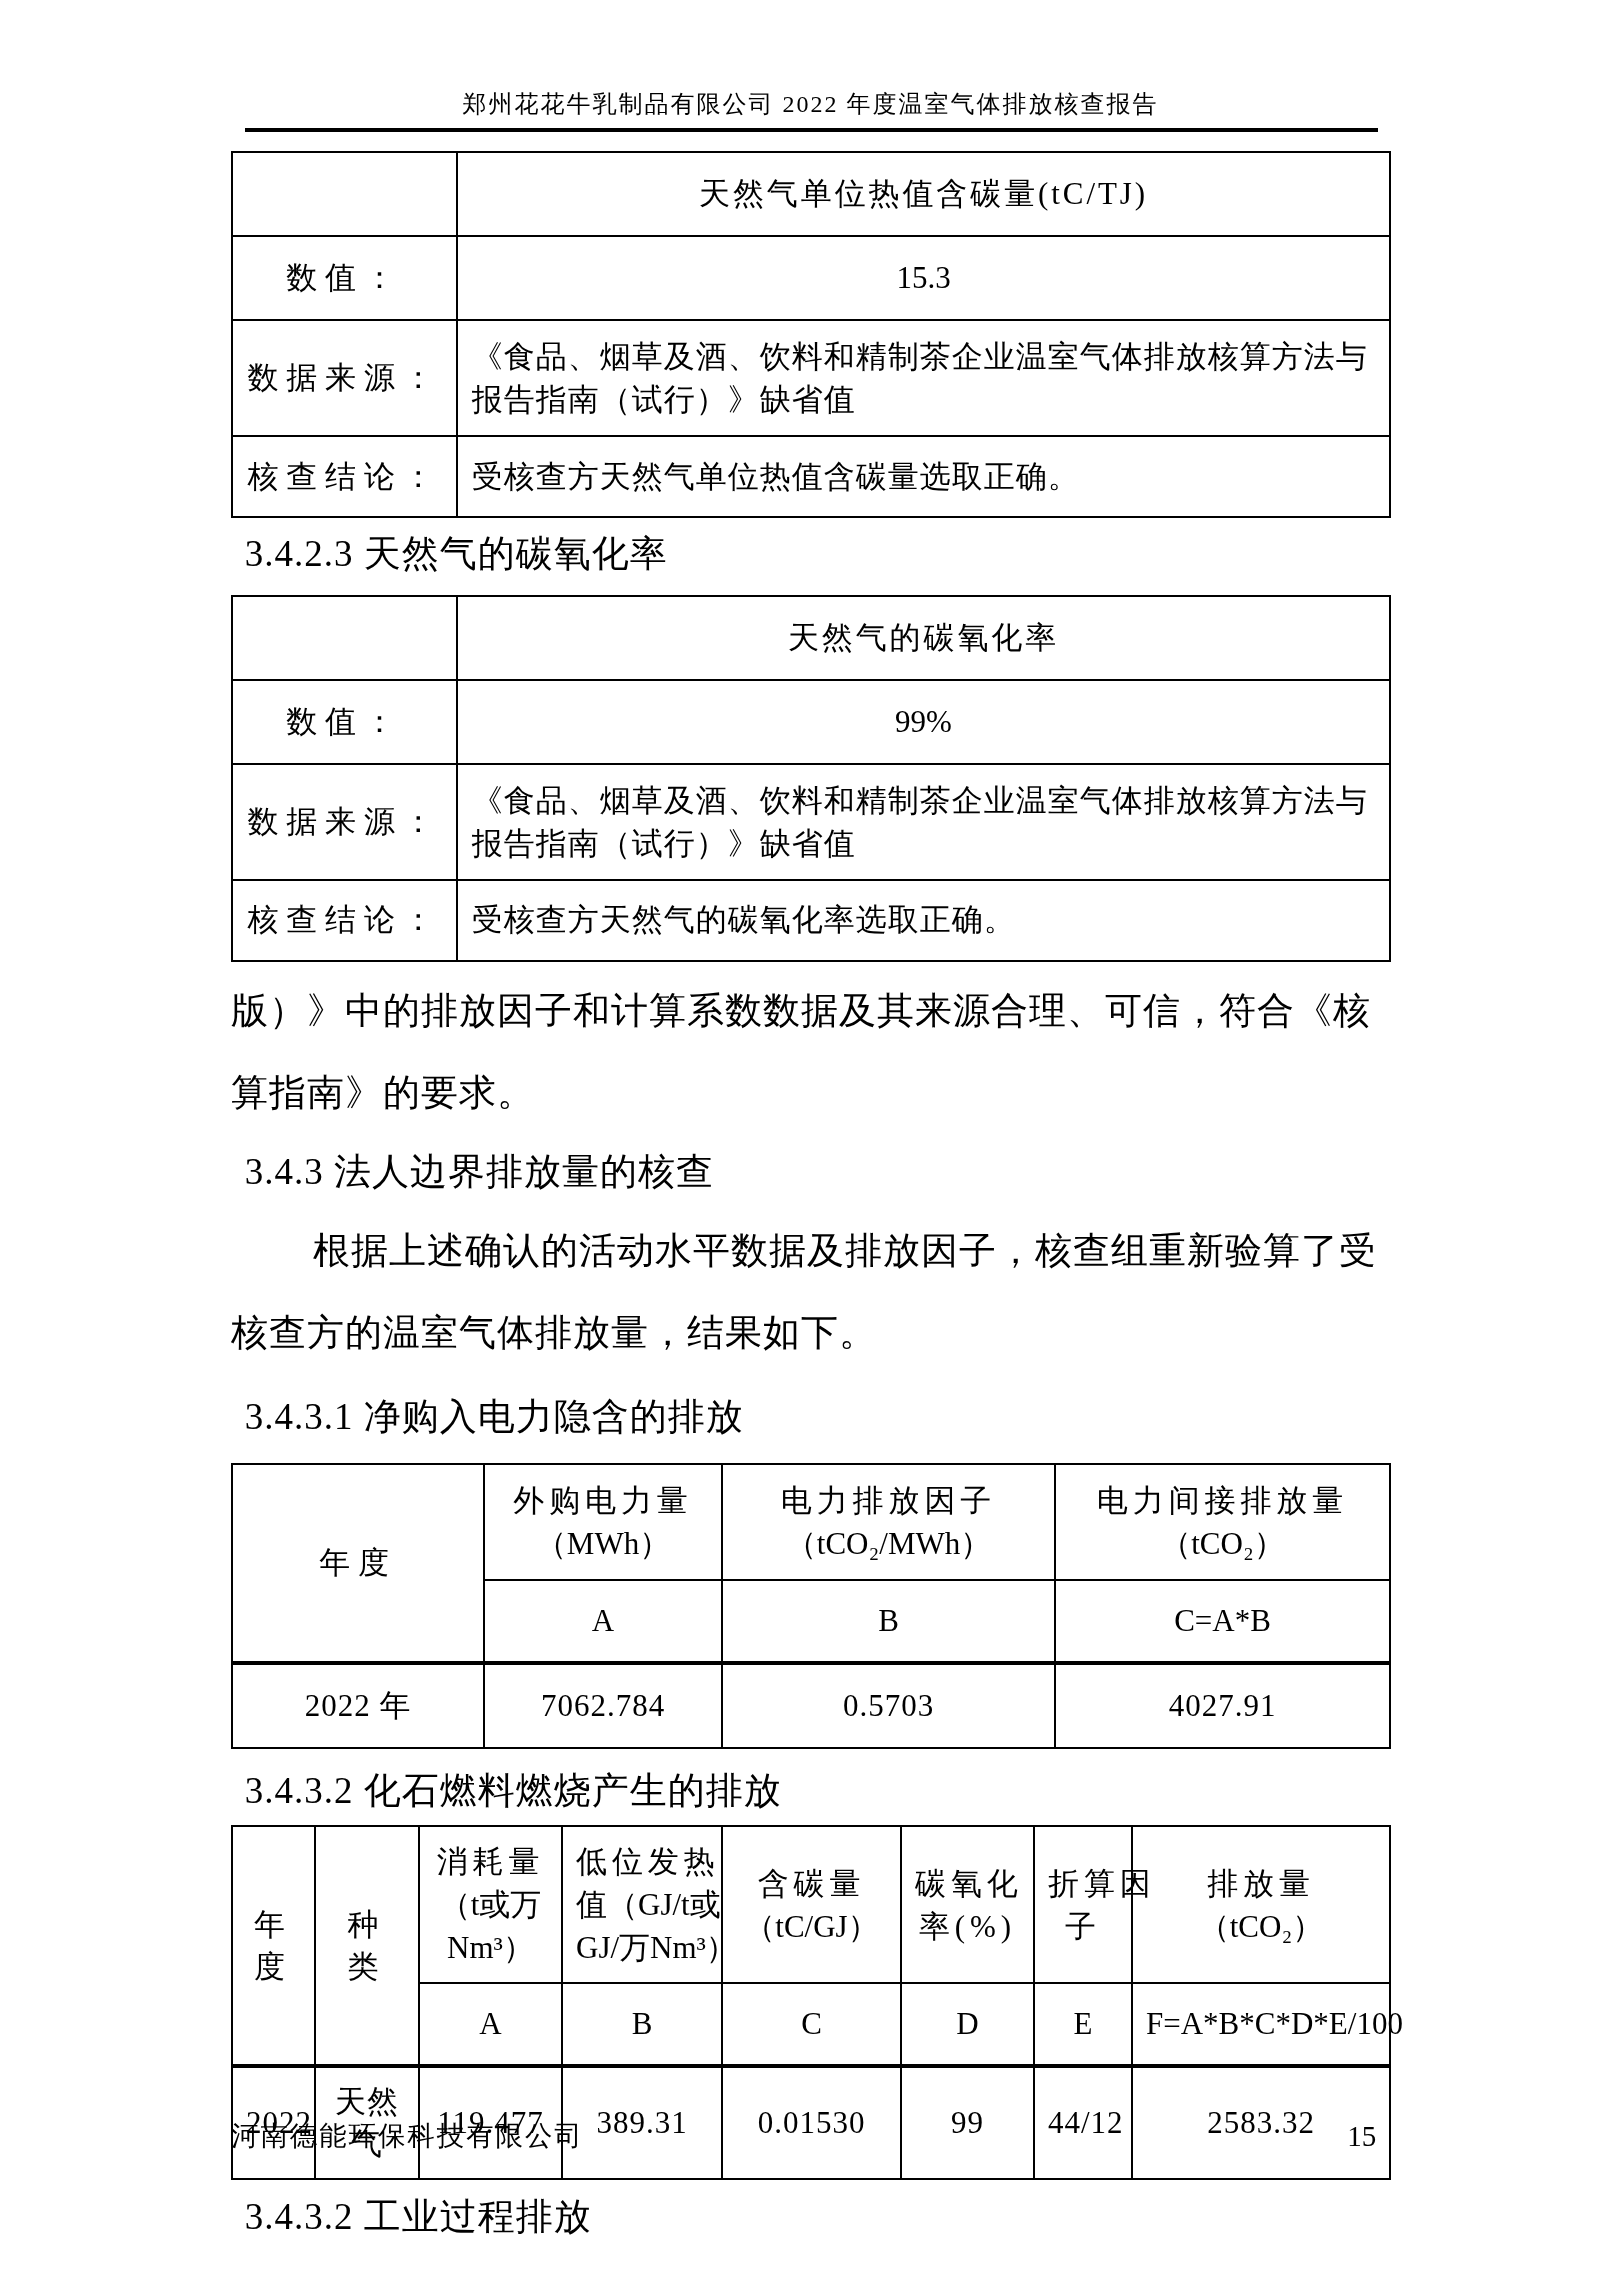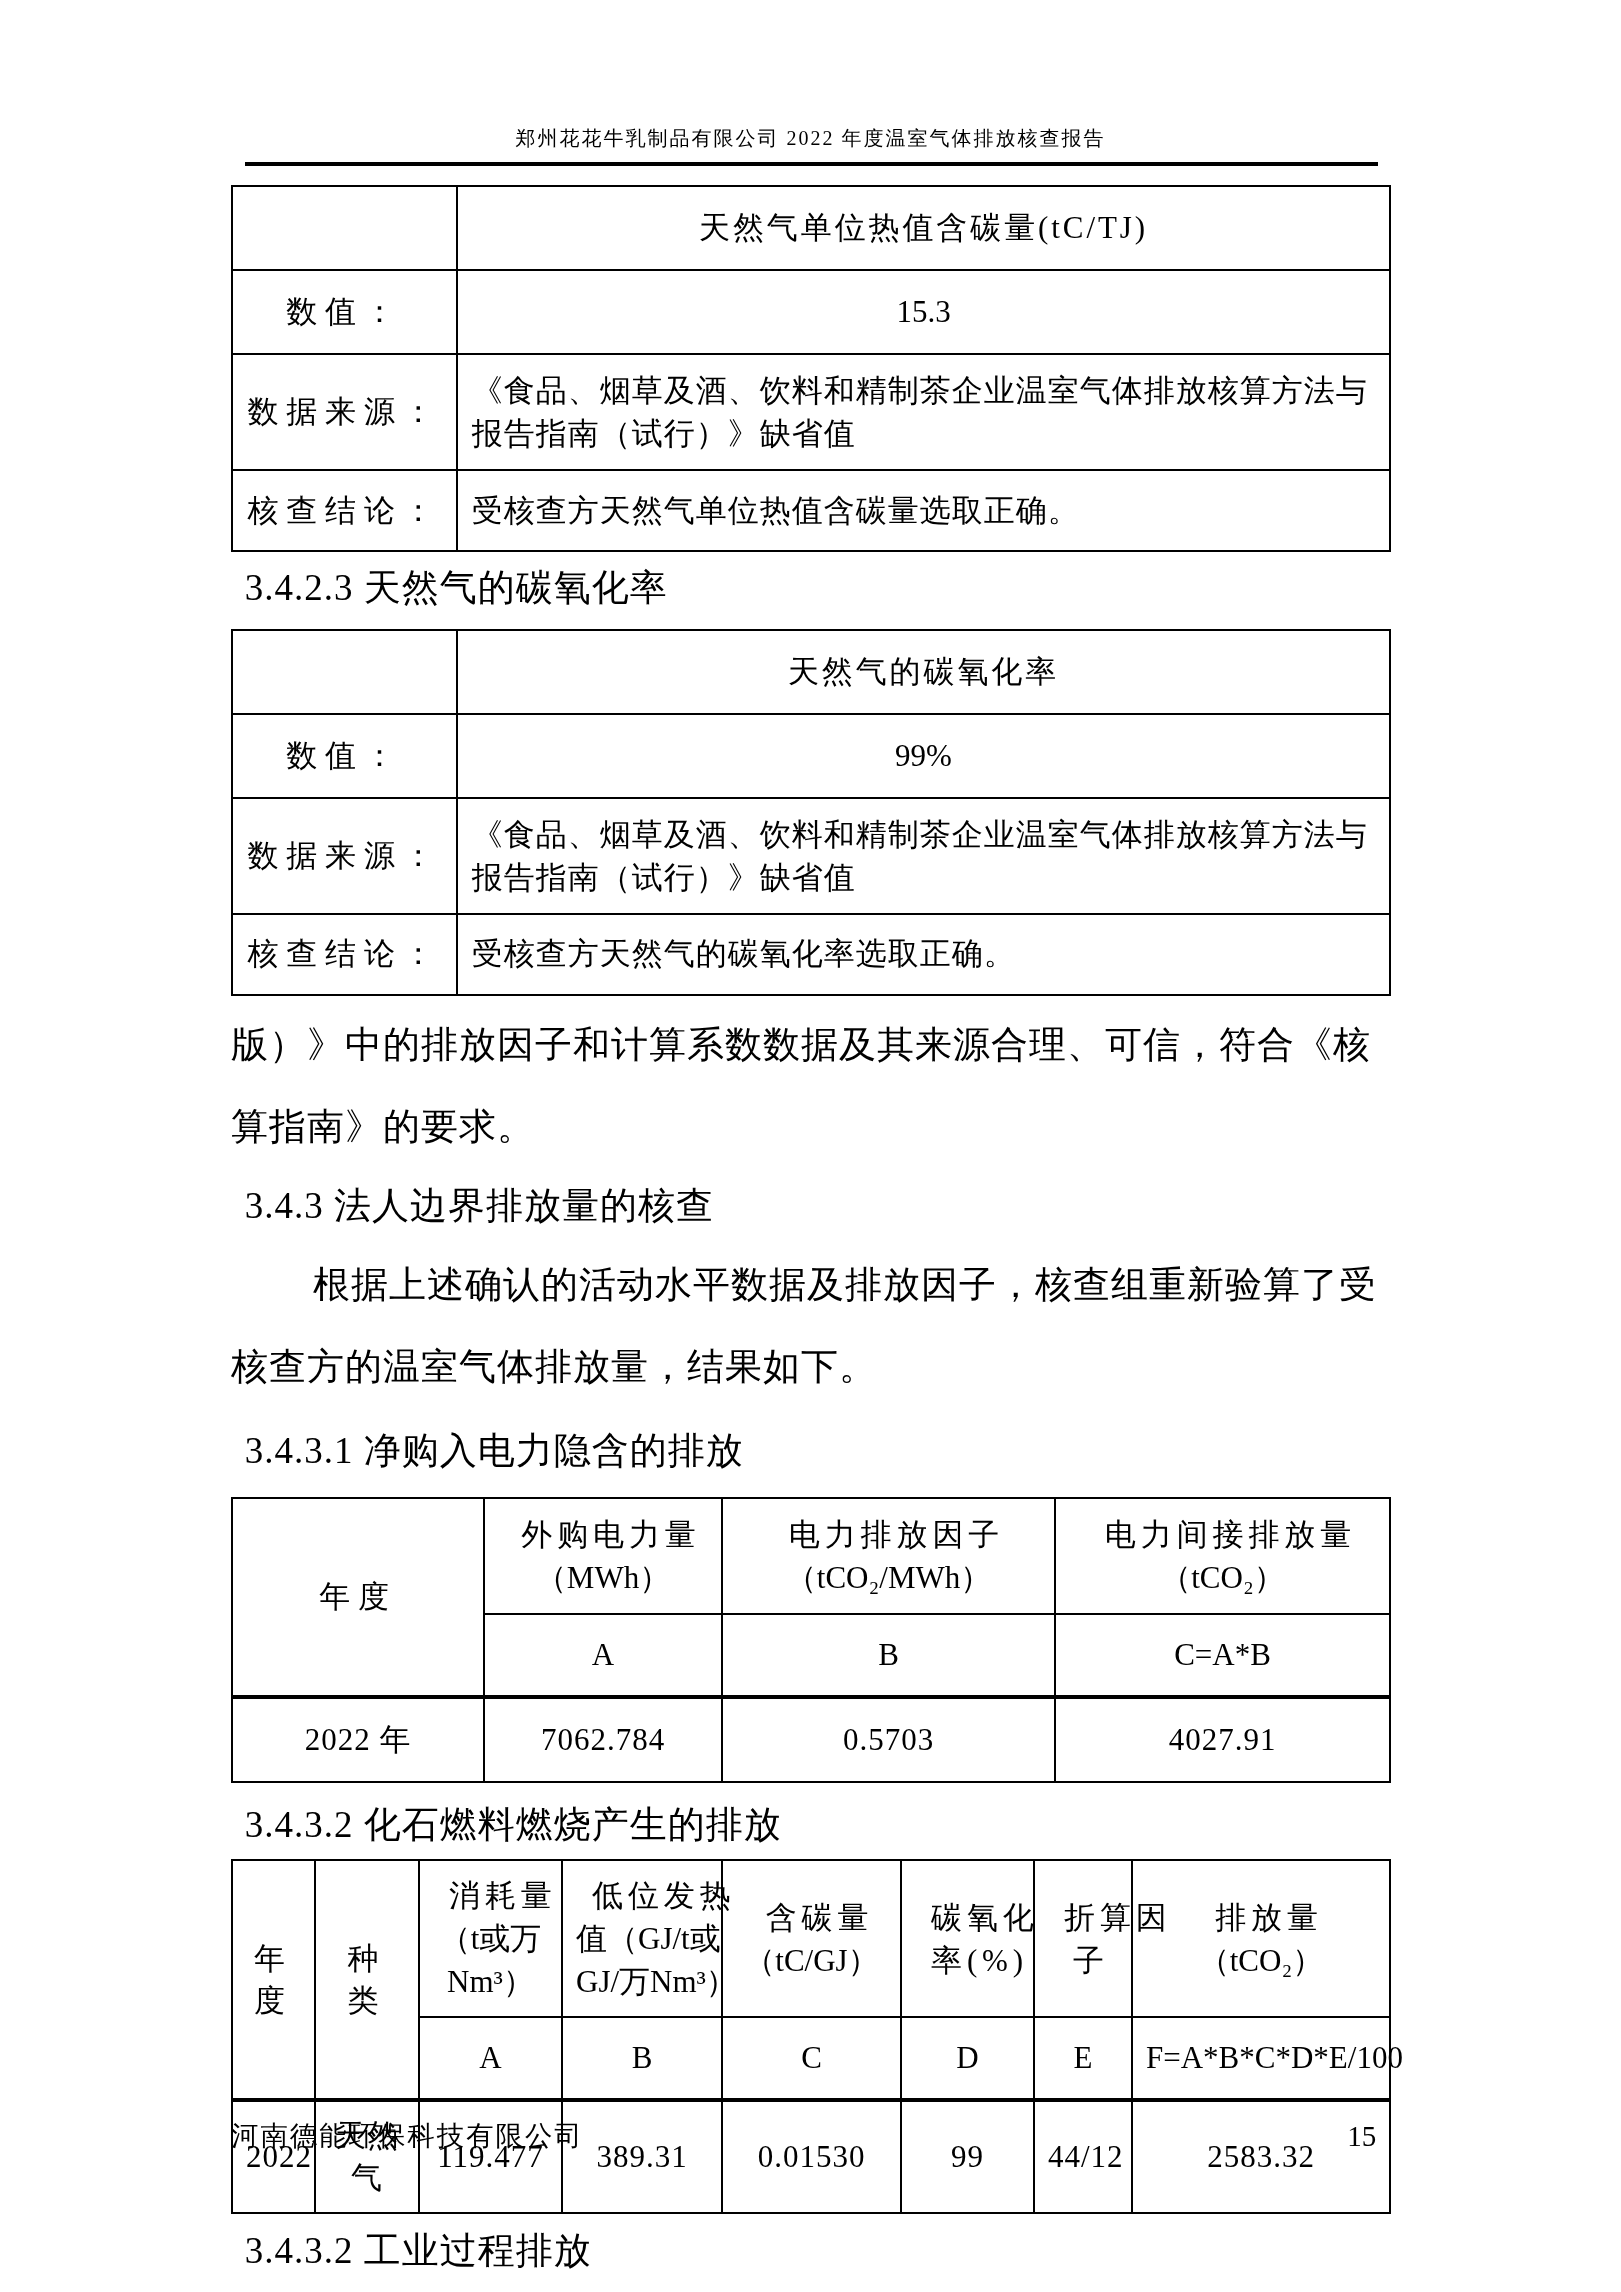--- a/index.html
+++ b/index.html
@@ -8,22 +8,22 @@
     width:1621px; height:2293px;
     background:#ffffff;
     font-family:"Liberation Serif","DejaVu Serif",serif;
     color:#000;
     overflow:hidden;
   }
   .content { padding:0 231px; }
 
   
   .doc-title {
-    margin-top:117px;
-    font-size:20px; line-height:43px;
+    margin-top:83px;
+    font-size:24px; line-height:43px;
     letter-spacing:2px;
     text-align:center;
     white-space:nowrap;
   }
   .title-rule { height:3.9px; background:#000; margin:2px 11.8px 0 13.7px; }
 
   
   table { border-collapse:collapse; table-layout:fixed; width:1159px; }
   td {
     border:2px solid #000;
@@ -69,21 +69,21 @@
   .grid { }
   .t3 { margin-top:17.6px; }
   .t4 { margin-top:5.9px; }
   .t3 tr.r-title td { height:88px; }
   .t3 tr.r-formula td { height:54px; }
   .t3 tr.r-data td { height:56px; border-top-width:4.9px;margin-left:36px; }
   .t4 tr.r-title td { height:129px; }
   .t4 tr.r-formula td { height:54px; }
   .t4 tr.r-data td { height:59px; border-top-width:4.9px; }
   .grid td.span-head { letter-spacing:7.8px; }
-  .grid .cn { letter-spacing:4.9px;margin-left:16px; }
+  .grid .cn { letter-spacing:4.9px; }
   .grid .latin { letter-spacing:0px; }
   .grid td.formula-cell { letter-spacing:0px; }
   .grid td.data-cell { letter-spacing:1px; }
   .t3 { border-bottom:2.9px solid #000; }
   .t4 { border-bottom:2.9px solid #000; }
 
   
   .footer {
     position:absolute; top:2115px; left:231px; right:231px;
     display:flex; justify-content:space-between; align-items:center;

